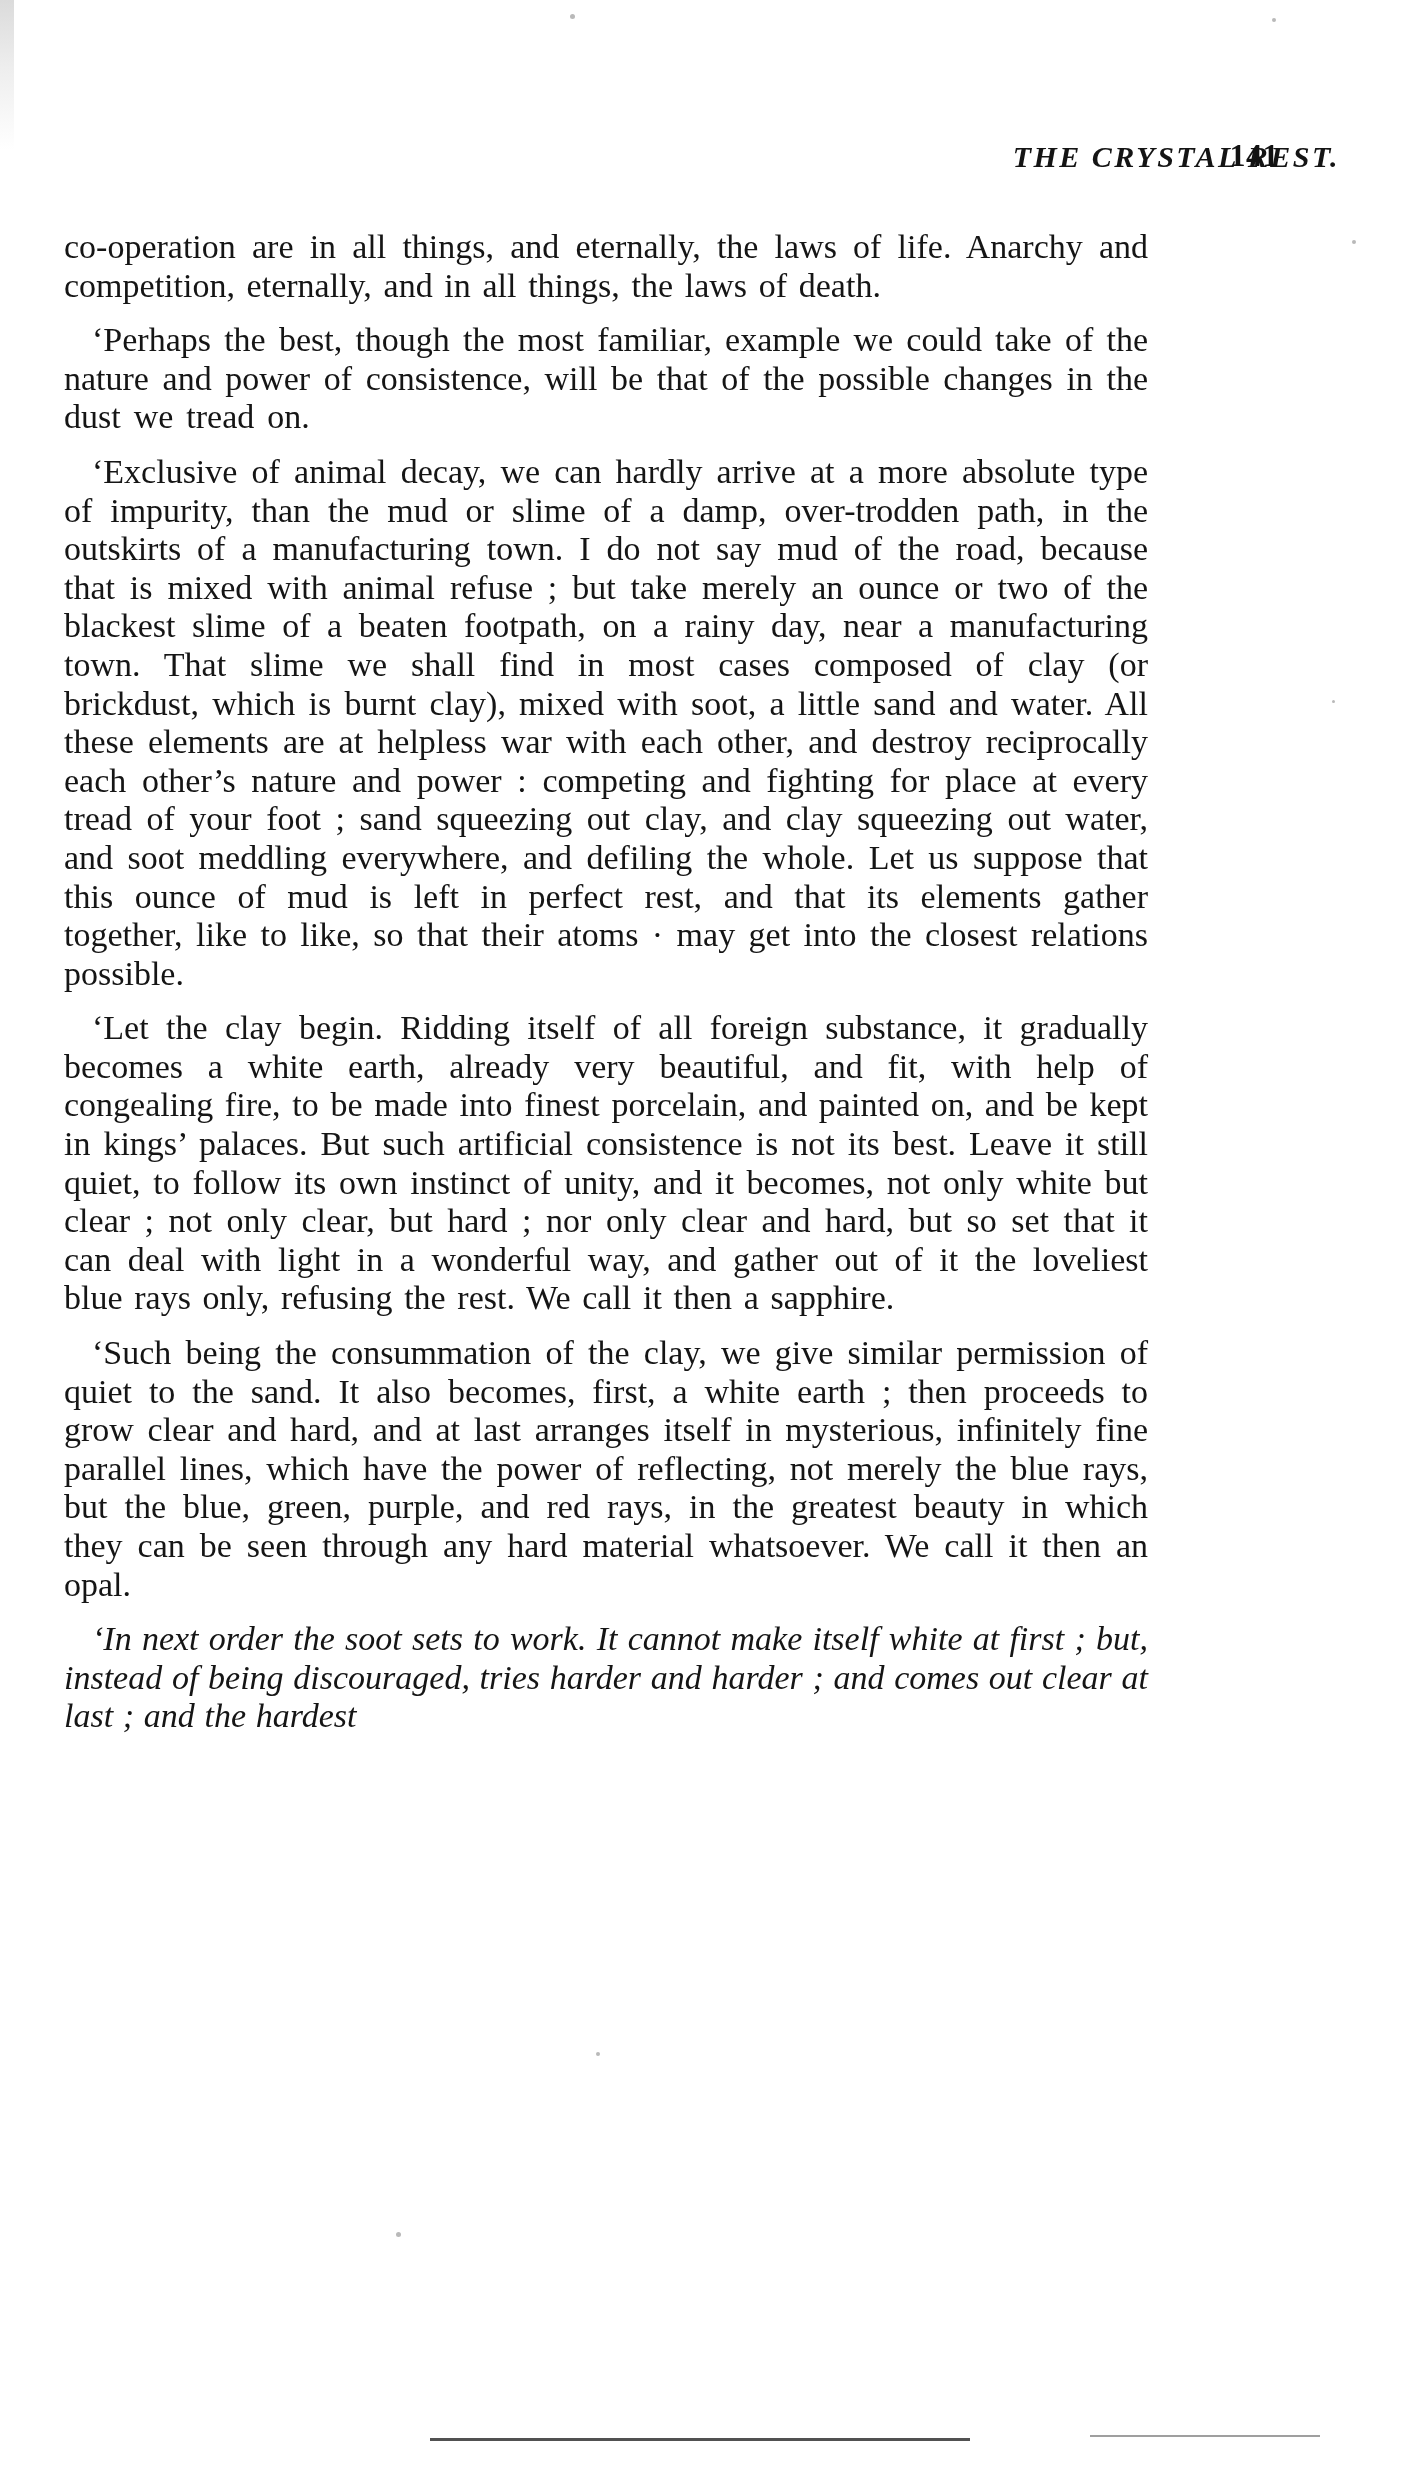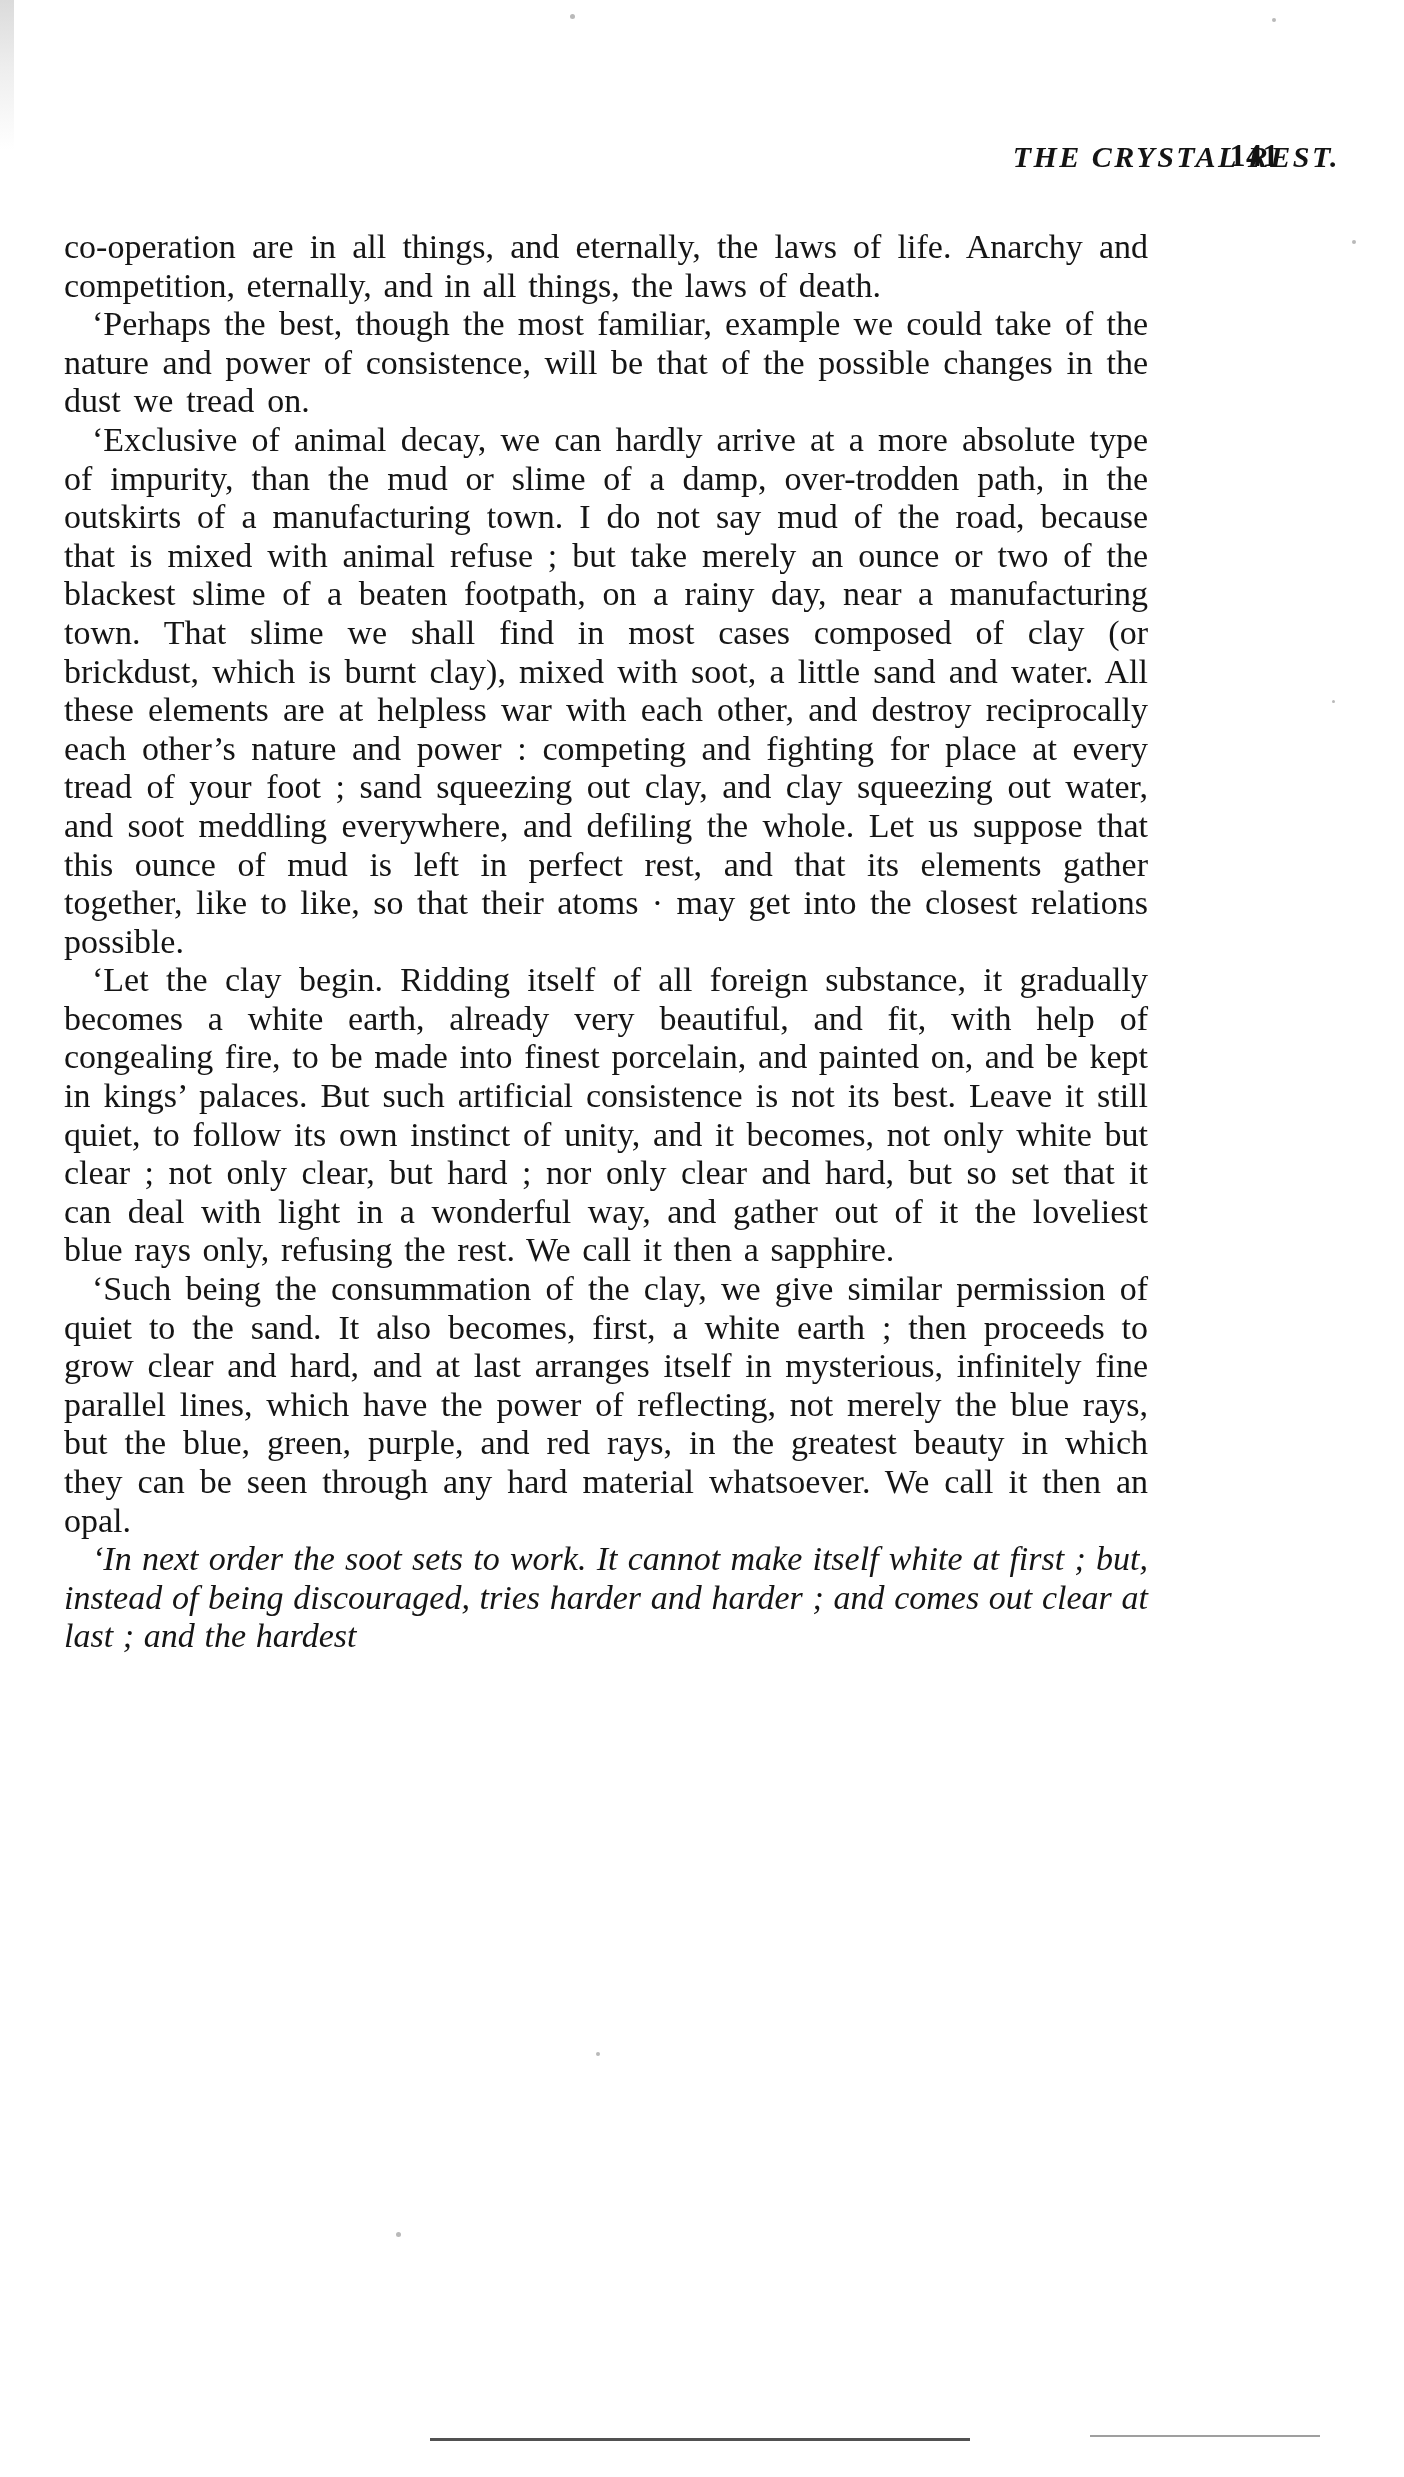--- a/index.html
+++ b/index.html
@@ -106,21 +106,21 @@
     word-spacing: 0.5px;
   }
   .textblock p.indent {
     text-indent: 28px;
   }
   
   .textblock p.loose { word-spacing: 3.2px; }
   .textblock p.looser { word-spacing: 4.5px; }
   .textblock p.tight { word-spacing: 1.2px; font-style: italic; }
 
-  .textblock p + p { margin-top: 0; }
+  .textblock p + p { margin-top: 16px; }
 </style>
 </head>
 <body>
 
 <div class="page">
 
   <div class="scan-edge-left"></div>
   <div class="scan-speck" style="left:570px; top:14px; width:5px; height:5px;"></div>
   <div class="scan-speck" style="left:1272px; top:18px; width:4px; height:4px;"></div>
   <div class="scan-speck" style="left:1352px; top:240px; width:4px; height:4px;"></div>

